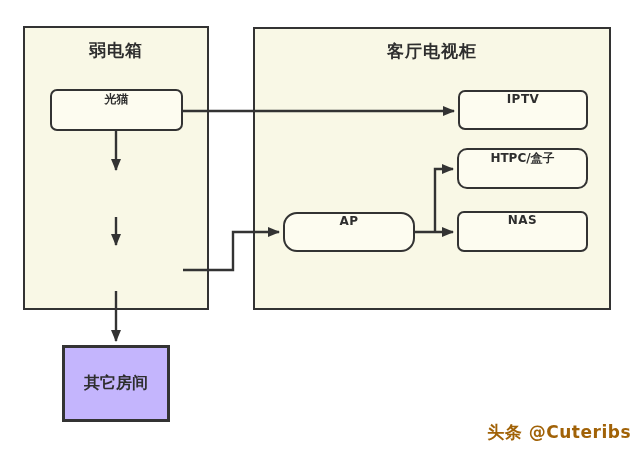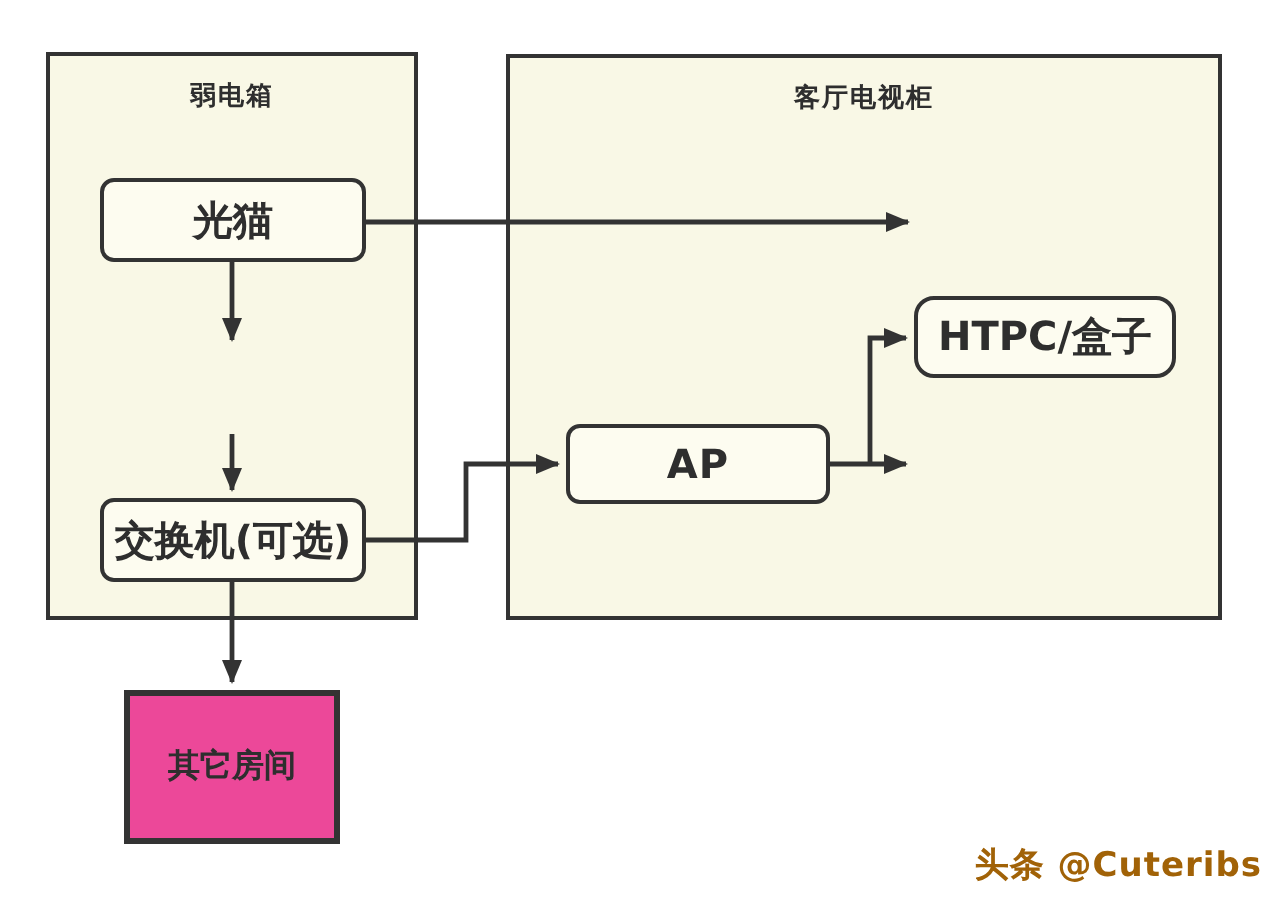--- a/index.html
+++ b/index.html
@@ -4,34 +4,34 @@
 <style>
   * { margin:0; padding:0; box-sizing:border-box; }
   html,body { width:640px; height:451px; background:#ffffff; overflow:hidden;
               font-family:"DejaVu Sans","Liberation Sans",sans-serif; }
   .stage { position:relative; width:640px; height:451px; background:#ffffff; }
 
   .container-box { position:absolute; background:#f9f8e6; border:2.5px solid #333333; }
   #weak-box   { left:23px;  top:26px; width:186px; height:284px; }
   #tv-cabinet { left:253px; top:27px; width:358px; height:283px; }
   .container-title { position:absolute; top:11px; left:0; width:100%; text-align:center;
-                     font-size:13px; font-weight:bold; color:#2e2e2e; letter-spacing:1px; }
+                     font-size:17px; font-weight:bold; color:#2e2e2e; letter-spacing:1px; }
 
   .node { position:absolute; background:#fdfcf0; border:2px solid #333333; border-radius:7px;
-          display:flex; align-items:center; justify-content:center;
-          font-size:20px; font-weight:bold; color:#2e2e2e; }
+          display:flex; justify-content:center;
+          font-size:12px; font-weight:bold; color:#2e2e2e; }
   #node-modem  { left:50px;  top:89px;  width:133px; height:42px; }
   #node-router { left:50px;  top:174px; width:133px; height:43px; }
   #node-switch { left:50px;  top:249px; width:133px; height:42px; }
   #node-iptv   { left:458px; top:90px;  width:130px; height:40px; letter-spacing:0.5px; }
   #node-htpc   { left:457px; top:148px; width:131px; height:41px;border-radius:10px; }
   #node-nas    { left:457px; top:211px; width:131px; height:41px; letter-spacing:0.5px; }
-  #node-ap     { left:283px; top:212px; width:132px; height:40px; letter-spacing:0.5px; }
+  #node-ap     { left:283px; top:212px; width:132px; height:40px; letter-spacing:0.5px;border-radius:14px; }
   #node-other-room { position:absolute; left:62px; top:345px; width:108px; height:77px;
-                     background:#ec4899; border:3px solid #333333; border-radius:0;
+                     background:#c4b5fd; border:3px solid #333333; border-radius:0;
                      display:flex; align-items:center; justify-content:center;
                      font-size:16px; font-weight:bold; color:#2e2e2e; }
 
   .connector-layer { position:absolute; left:0; top:0; width:640px; height:451px;
                      pointer-events:none; }
 
   .watermark { position:absolute; right:9px; bottom:7px; font-size:17px; font-weight:bold;
                color:#a16207; letter-spacing:0.5px;
                text-shadow:1px 1px 0 #ffffff, 2px 2px 0 #ffffff; }
 </style>
@@ -44,25 +44,28 @@
     <div class="container-title">弱电箱</div>
   </div>
 
   <div class="container-box" id="tv-cabinet">
     <div class="container-title">客厅电视柜</div>
   </div>
 
   <div class="node" id="node-modem">
     <span>光猫</span>
   </div>
-  <div class="node" id="node-switch">
-    <span>交换机(可选)</span>
+  <div class="node" id="node-iptv">
+    <span>IPTV</span>
   </div>
   <div class="node" id="node-htpc">
     <span>HTPC/盒子</span>
+  </div>
+  <div class="node" id="node-nas">
+    <span>NAS</span>
   </div>
   <div class="node" id="node-ap">
     <span>AP</span>
   </div>
   <div id="node-other-room">
     <span>其它房间</span>
   </div>
 
   <svg class="connector-layer" width="640" height="451" viewBox="0 0 640 451" xmlns="http://www.w3.org/2000/svg">
     <defs>

